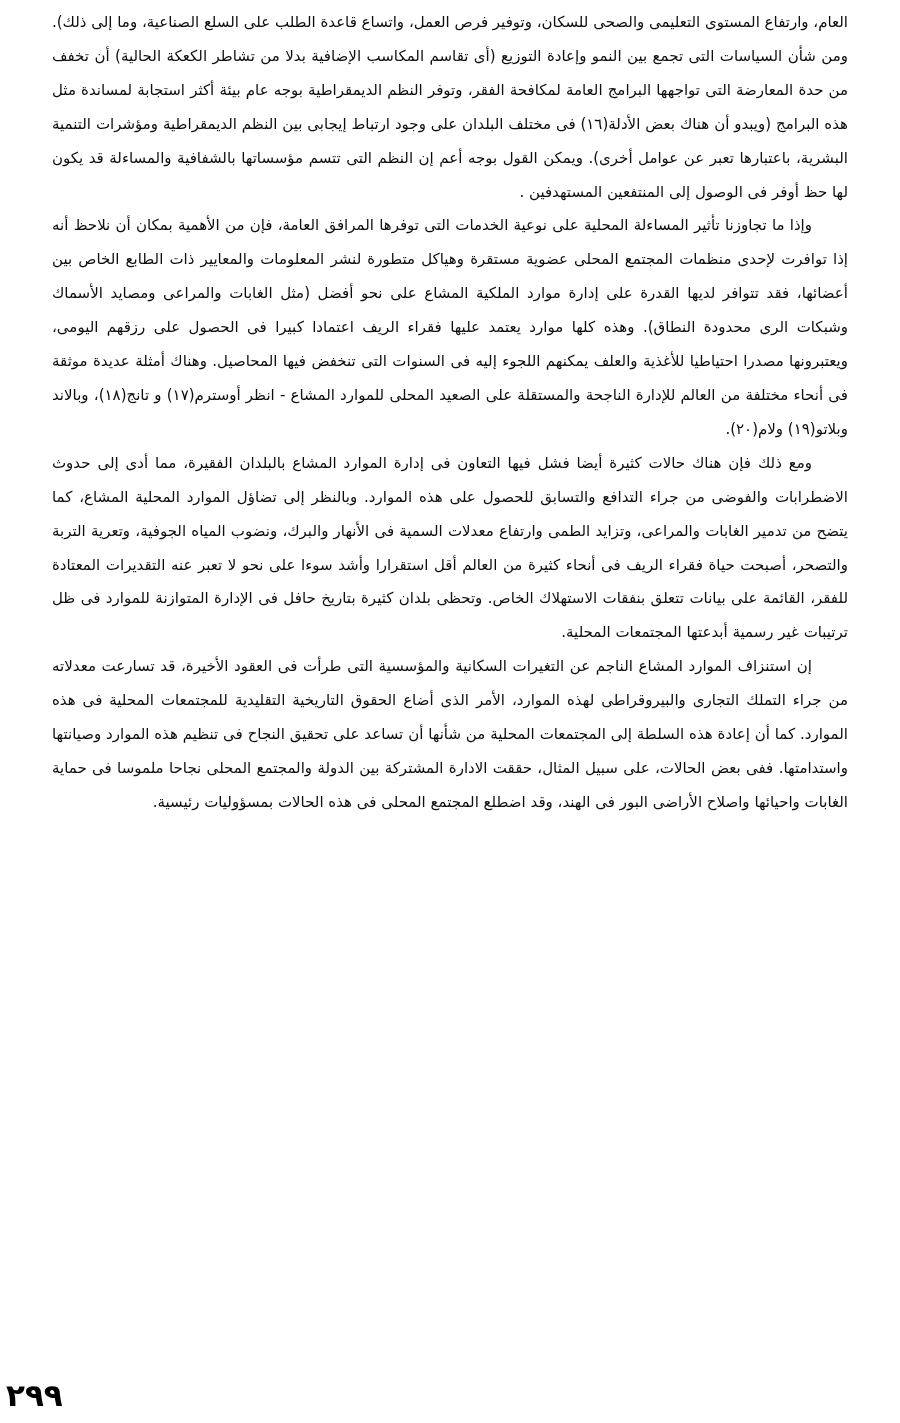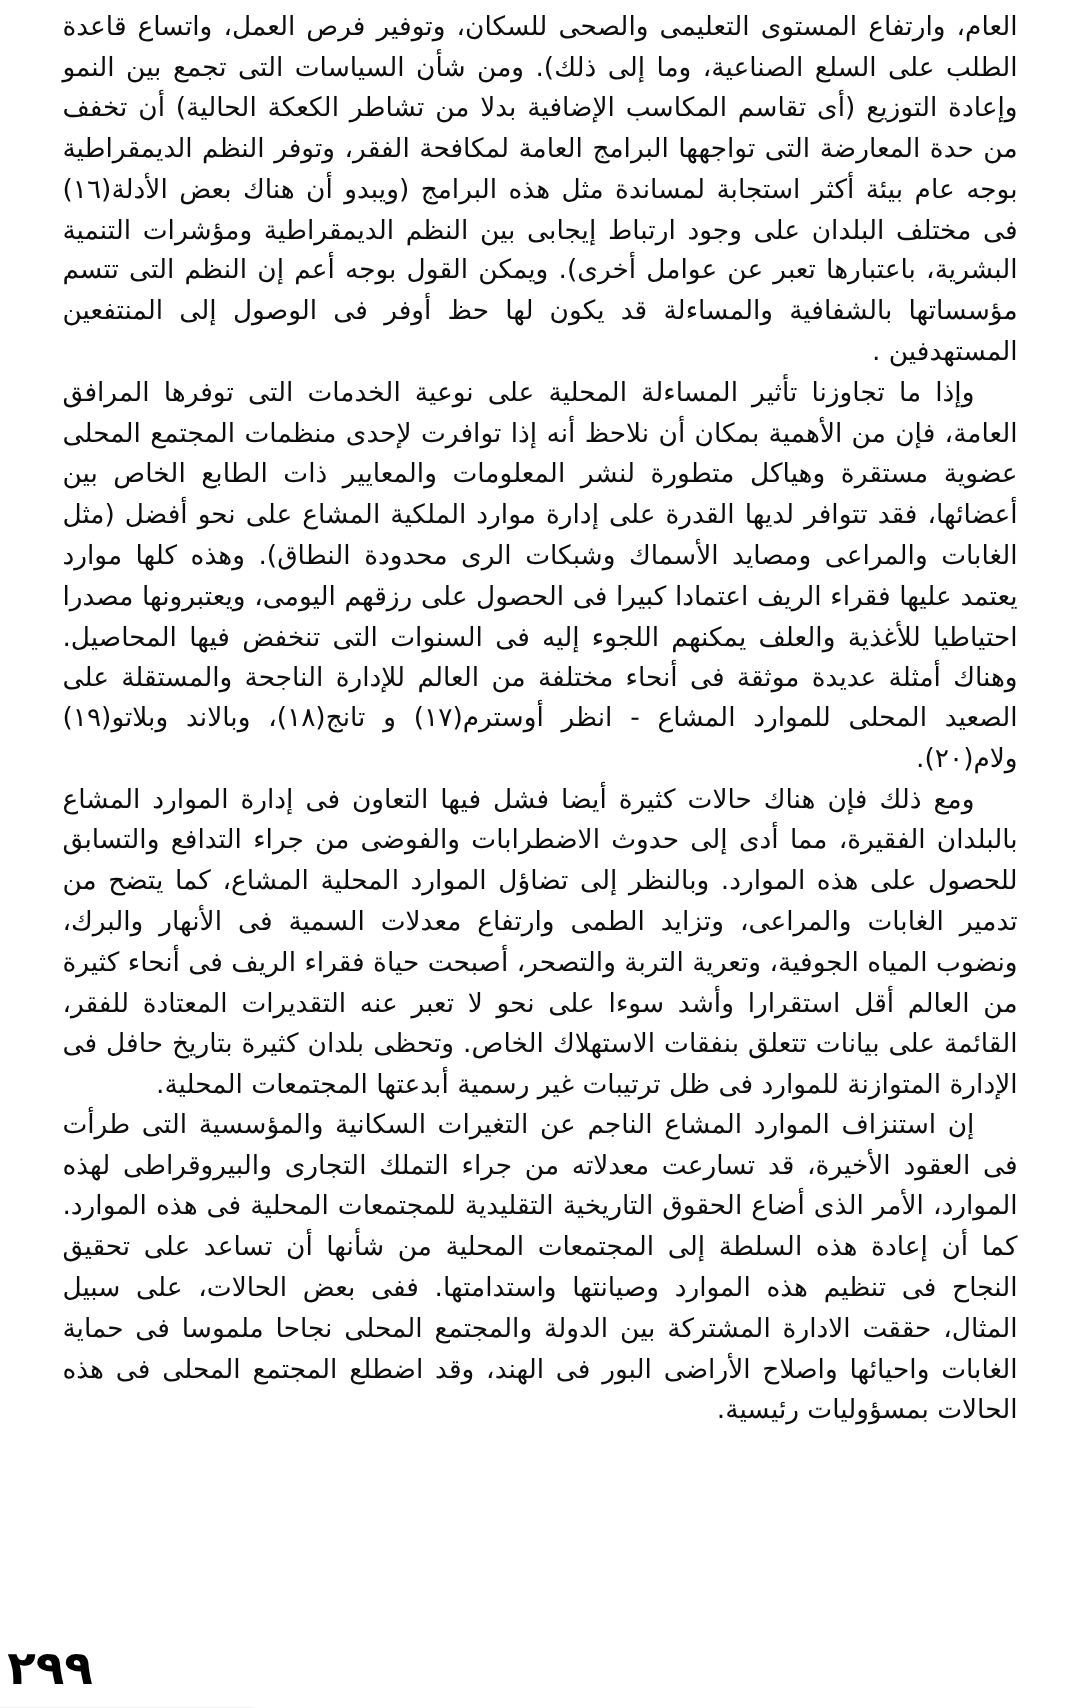--- a/index.html
+++ b/index.html
@@ -17,37 +17,37 @@
     font-family: "DejaVu Sans", sans-serif;
     color: #0d0d0d;
   }
   .text-column {
     position: absolute;
     top: 6px;
     right: 52px;
     left: 52px;
     direction: rtl;
     text-align: justify;
-    font-size: 22px;
+    font-size: 15px;
     line-height: 33.9px;
     letter-spacing: 0px;
   }
   .text-column p {
     margin: 0;
     padding: 0;
   }
   .text-column p.indent {
     text-indent: 36px;
   }
   .page-number {
     position: absolute;
     left: 6px;
     bottom: 10px;
     direction: rtl;
-    font-size: 39px;
+    font-size: 31px;
     font-weight: bold;
     color: #000000;
     letter-spacing: 1px;
   }
 </style>
 </head>
 <body>
 
 <div class="page">
   <div class="text-column">

